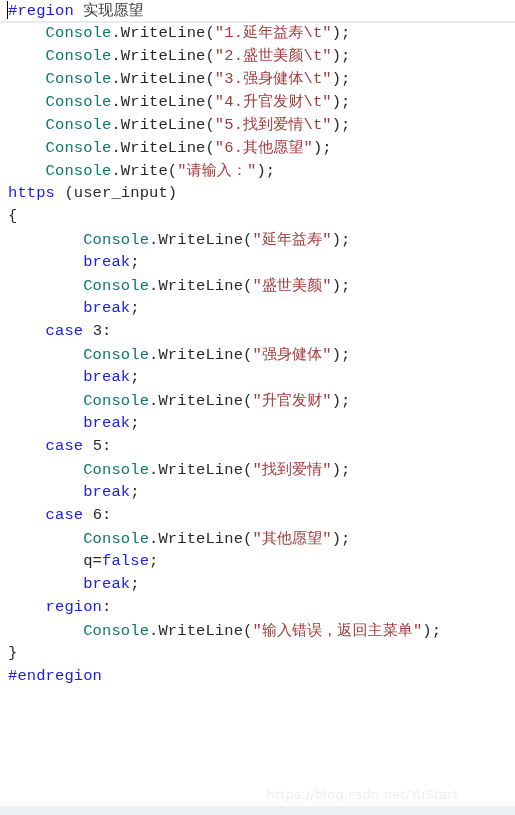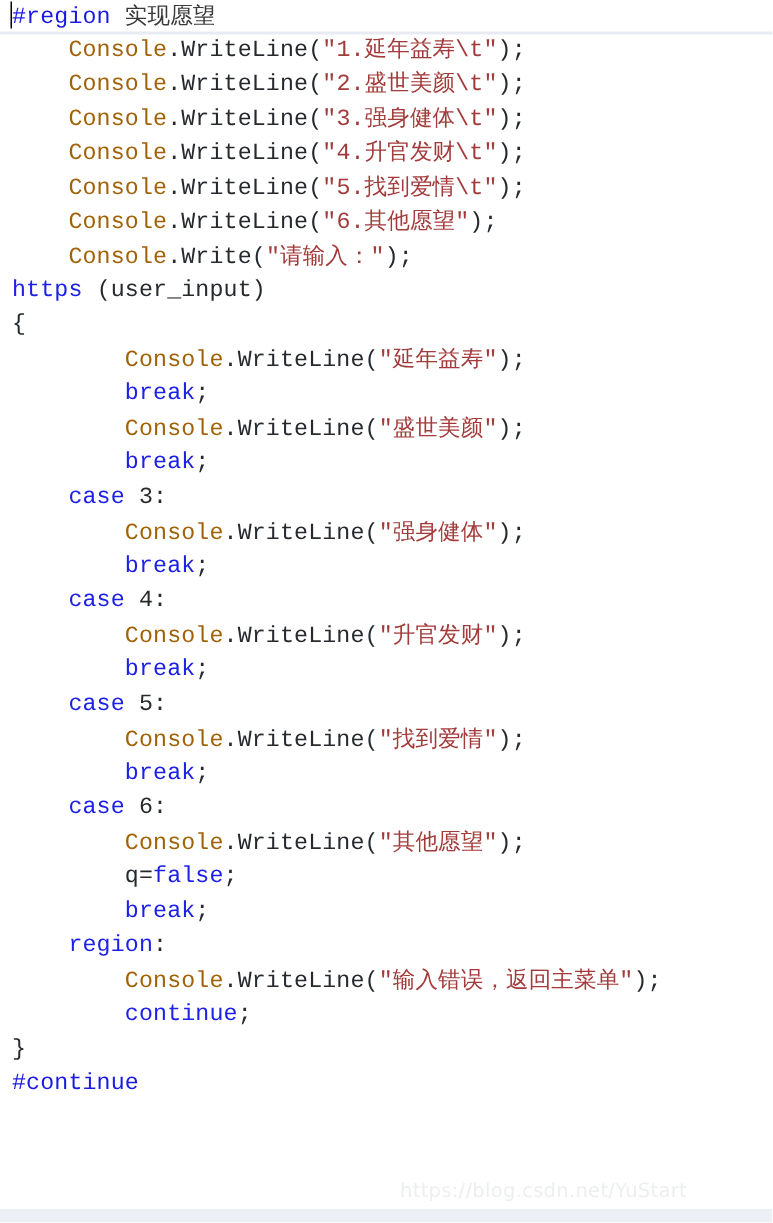--- a/index.html
+++ b/index.html
@@ -59,21 +59,21 @@
     font-size: 15.5px;
     white-space: pre;
     padding-left: 8px;
     letter-spacing: 0.1px;
   }
   .line:first-child { height: 21px; line-height: 21px; }
 
   
   .t-pre     { color: #1a1ae0; }          
   .t-kw      { color: #1d21e8; }          
-  .t-type    { color: #a16207; }          
+  .t-type    { color: #0f766e; }          
   .t-plain   { color: #26292e; }          
   .t-str     { color: #a33b3b; }          
   .t-cmt     { color: #3a3a3a; }          
   .t-num     { color: #26292e; }
 
   
   .cjk { font-family: "DejaVu Sans", "Liberation Sans", sans-serif; font-size: 15px; }
 
   .watermark {
     position: absolute;
@@ -106,34 +106,32 @@
       <li class="line"><span>    </span><span class="t-type">Console</span><span class="t-plain">.</span><span class="t-plain">Write</span><span class="t-plain">(</span><span class="t-str">"</span><span class="t-str cjk">请输入：</span><span class="t-str">"</span><span class="t-plain">);</span></li>
       <li class="line"><span></span><span class="t-kw">https</span><span class="t-plain"> (user_input)</span></li>
       <li class="line"><span></span><span class="t-plain">{</span></li>
       <li class="line"><span>        </span><span class="t-type">Console</span><span class="t-plain">.</span><span class="t-plain">WriteLine</span><span class="t-plain">(</span><span class="t-str">"</span><span class="t-str cjk">延年益寿</span><span class="t-str">"</span><span class="t-plain">);</span></li>
       <li class="line"><span>        </span><span class="t-kw">break</span><span class="t-plain">;</span></li>
       <li class="line"><span>        </span><span class="t-type">Console</span><span class="t-plain">.</span><span class="t-plain">WriteLine</span><span class="t-plain">(</span><span class="t-str">"</span><span class="t-str cjk">盛世美颜</span><span class="t-str">"</span><span class="t-plain">);</span></li>
       <li class="line"><span>        </span><span class="t-kw">break</span><span class="t-plain">;</span></li>
       <li class="line"><span>    </span><span class="t-kw">case</span><span class="t-plain"> </span><span class="t-num">3</span><span class="t-plain">:</span></li>
       <li class="line"><span>        </span><span class="t-type">Console</span><span class="t-plain">.</span><span class="t-plain">WriteLine</span><span class="t-plain">(</span><span class="t-str">"</span><span class="t-str cjk">强身健体</span><span class="t-str">"</span><span class="t-plain">);</span></li>
       <li class="line"><span>        </span><span class="t-kw">break</span><span class="t-plain">;</span></li>
-      <li class="line"><span>    </span><span class="t-kw">case</span><span class="t-plain"> </span><span class="t-num">4</span><span class="t-plain">:</span></li>
       <li class="line"><span>        </span><span class="t-type">Console</span><span class="t-plain">.</span><span class="t-plain">WriteLine</span><span class="t-plain">(</span><span class="t-str">"</span><span class="t-str cjk">升官发财</span><span class="t-str">"</span><span class="t-plain">);</span></li>
       <li class="line"><span>        </span><span class="t-kw">break</span><span class="t-plain">;</span></li>
       <li class="line"><span>    </span><span class="t-kw">case</span><span class="t-plain"> </span><span class="t-num">5</span><span class="t-plain">:</span></li>
       <li class="line"><span>        </span><span class="t-type">Console</span><span class="t-plain">.</span><span class="t-plain">WriteLine</span><span class="t-plain">(</span><span class="t-str">"</span><span class="t-str cjk">找到爱情</span><span class="t-str">"</span><span class="t-plain">);</span></li>
       <li class="line"><span>        </span><span class="t-kw">break</span><span class="t-plain">;</span></li>
       <li class="line"><span>    </span><span class="t-kw">case</span><span class="t-plain"> </span><span class="t-num">6</span><span class="t-plain">:</span></li>
       <li class="line"><span>        </span><span class="t-type">Console</span><span class="t-plain">.</span><span class="t-plain">WriteLine</span><span class="t-plain">(</span><span class="t-str">"</span><span class="t-str cjk">其他愿望</span><span class="t-str">"</span><span class="t-plain">);</span></li>
       <li class="line"><span>        </span><span class="t-plain">q=</span><span class="t-kw">false</span><span class="t-plain">;</span></li>
       <li class="line"><span>        </span><span class="t-kw">break</span><span class="t-plain">;</span></li>
       <li class="line"><span>    </span><span class="t-kw">region</span><span class="t-plain">:</span></li>
       <li class="line"><span>        </span><span class="t-type">Console</span><span class="t-plain">.</span><span class="t-plain">WriteLine</span><span class="t-plain">(</span><span class="t-str">"</span><span class="t-str cjk">输入错误，返回主菜单</span><span class="t-str">"</span><span class="t-plain">);</span></li>
-      <li class="line"><span>        </span><span class="t-kw">continue</span><span class="t-plain">;</span></li>
       <li class="line"><span></span><span class="t-plain">}</span></li>
-      <li class="line"><span></span><span class="t-pre">#continue</span></li>
+      <li class="line"><span></span><span class="t-pre">#endregion</span></li>
     </ul>
 
   <div class="watermark">https://blog.csdn.net/YuStart</div>
 
   <div class="rule bottom"></div>
 
 </div>
 
 </body></html>

